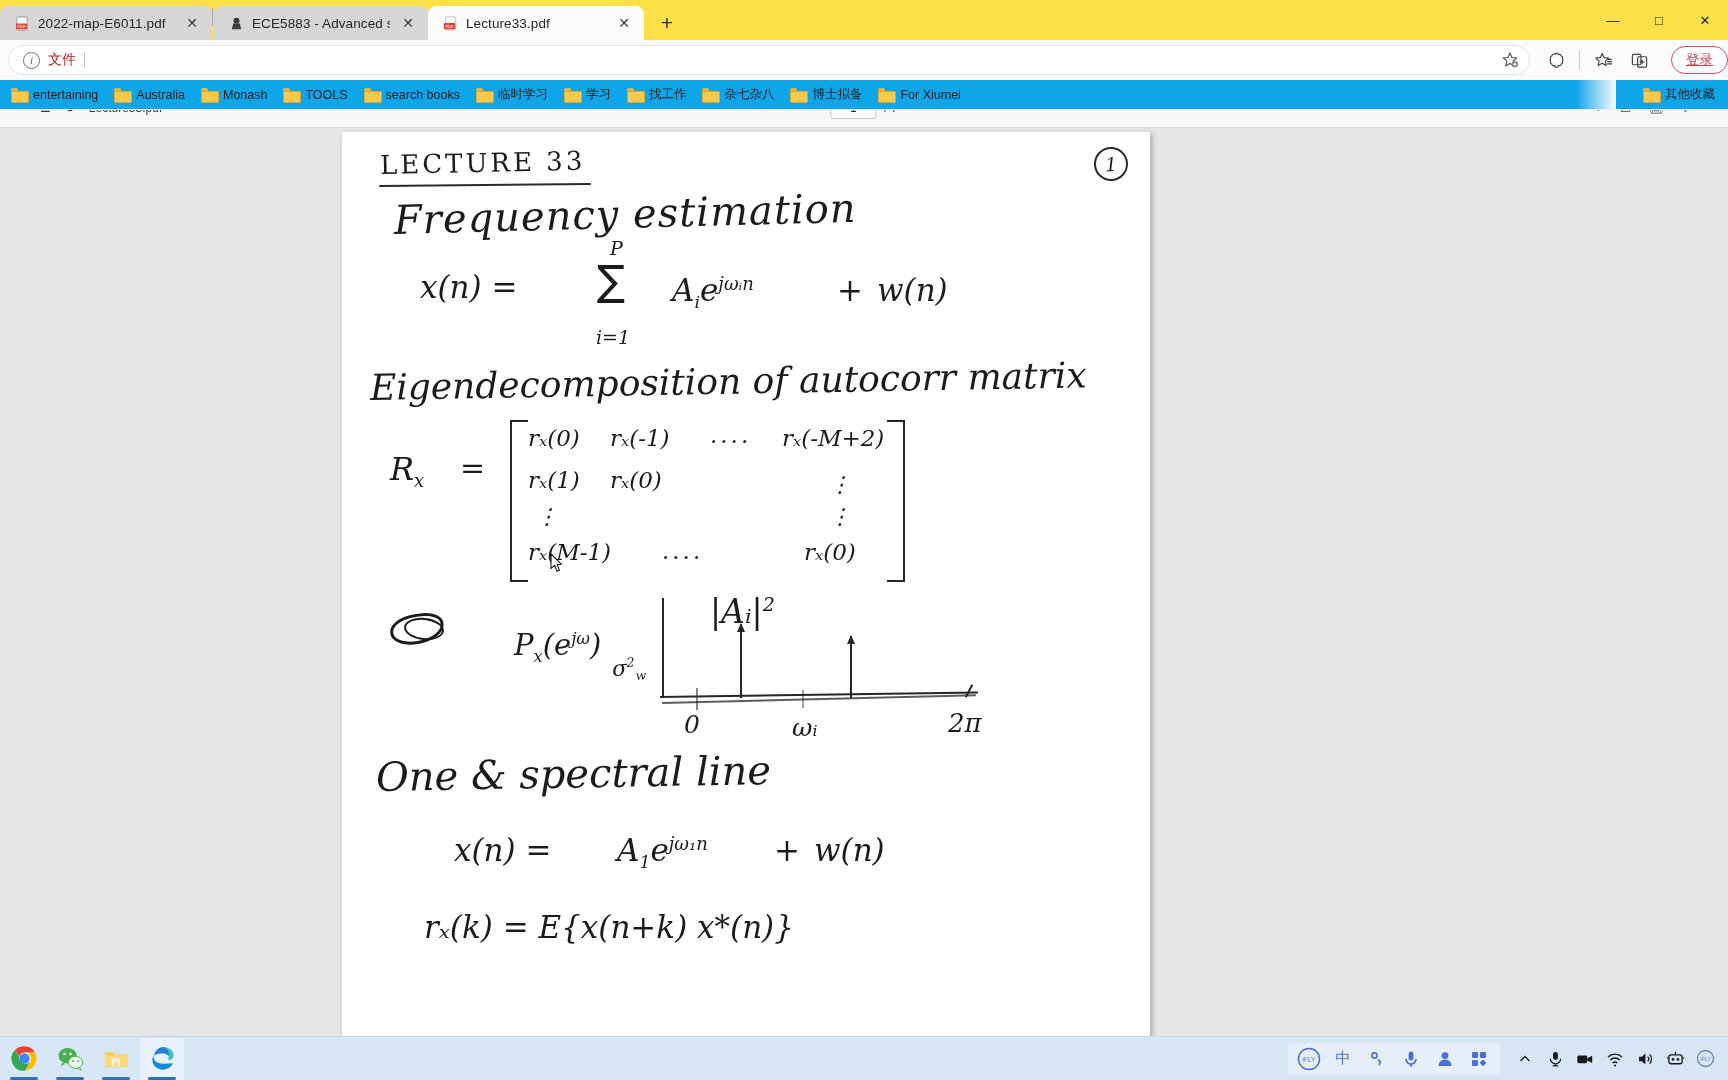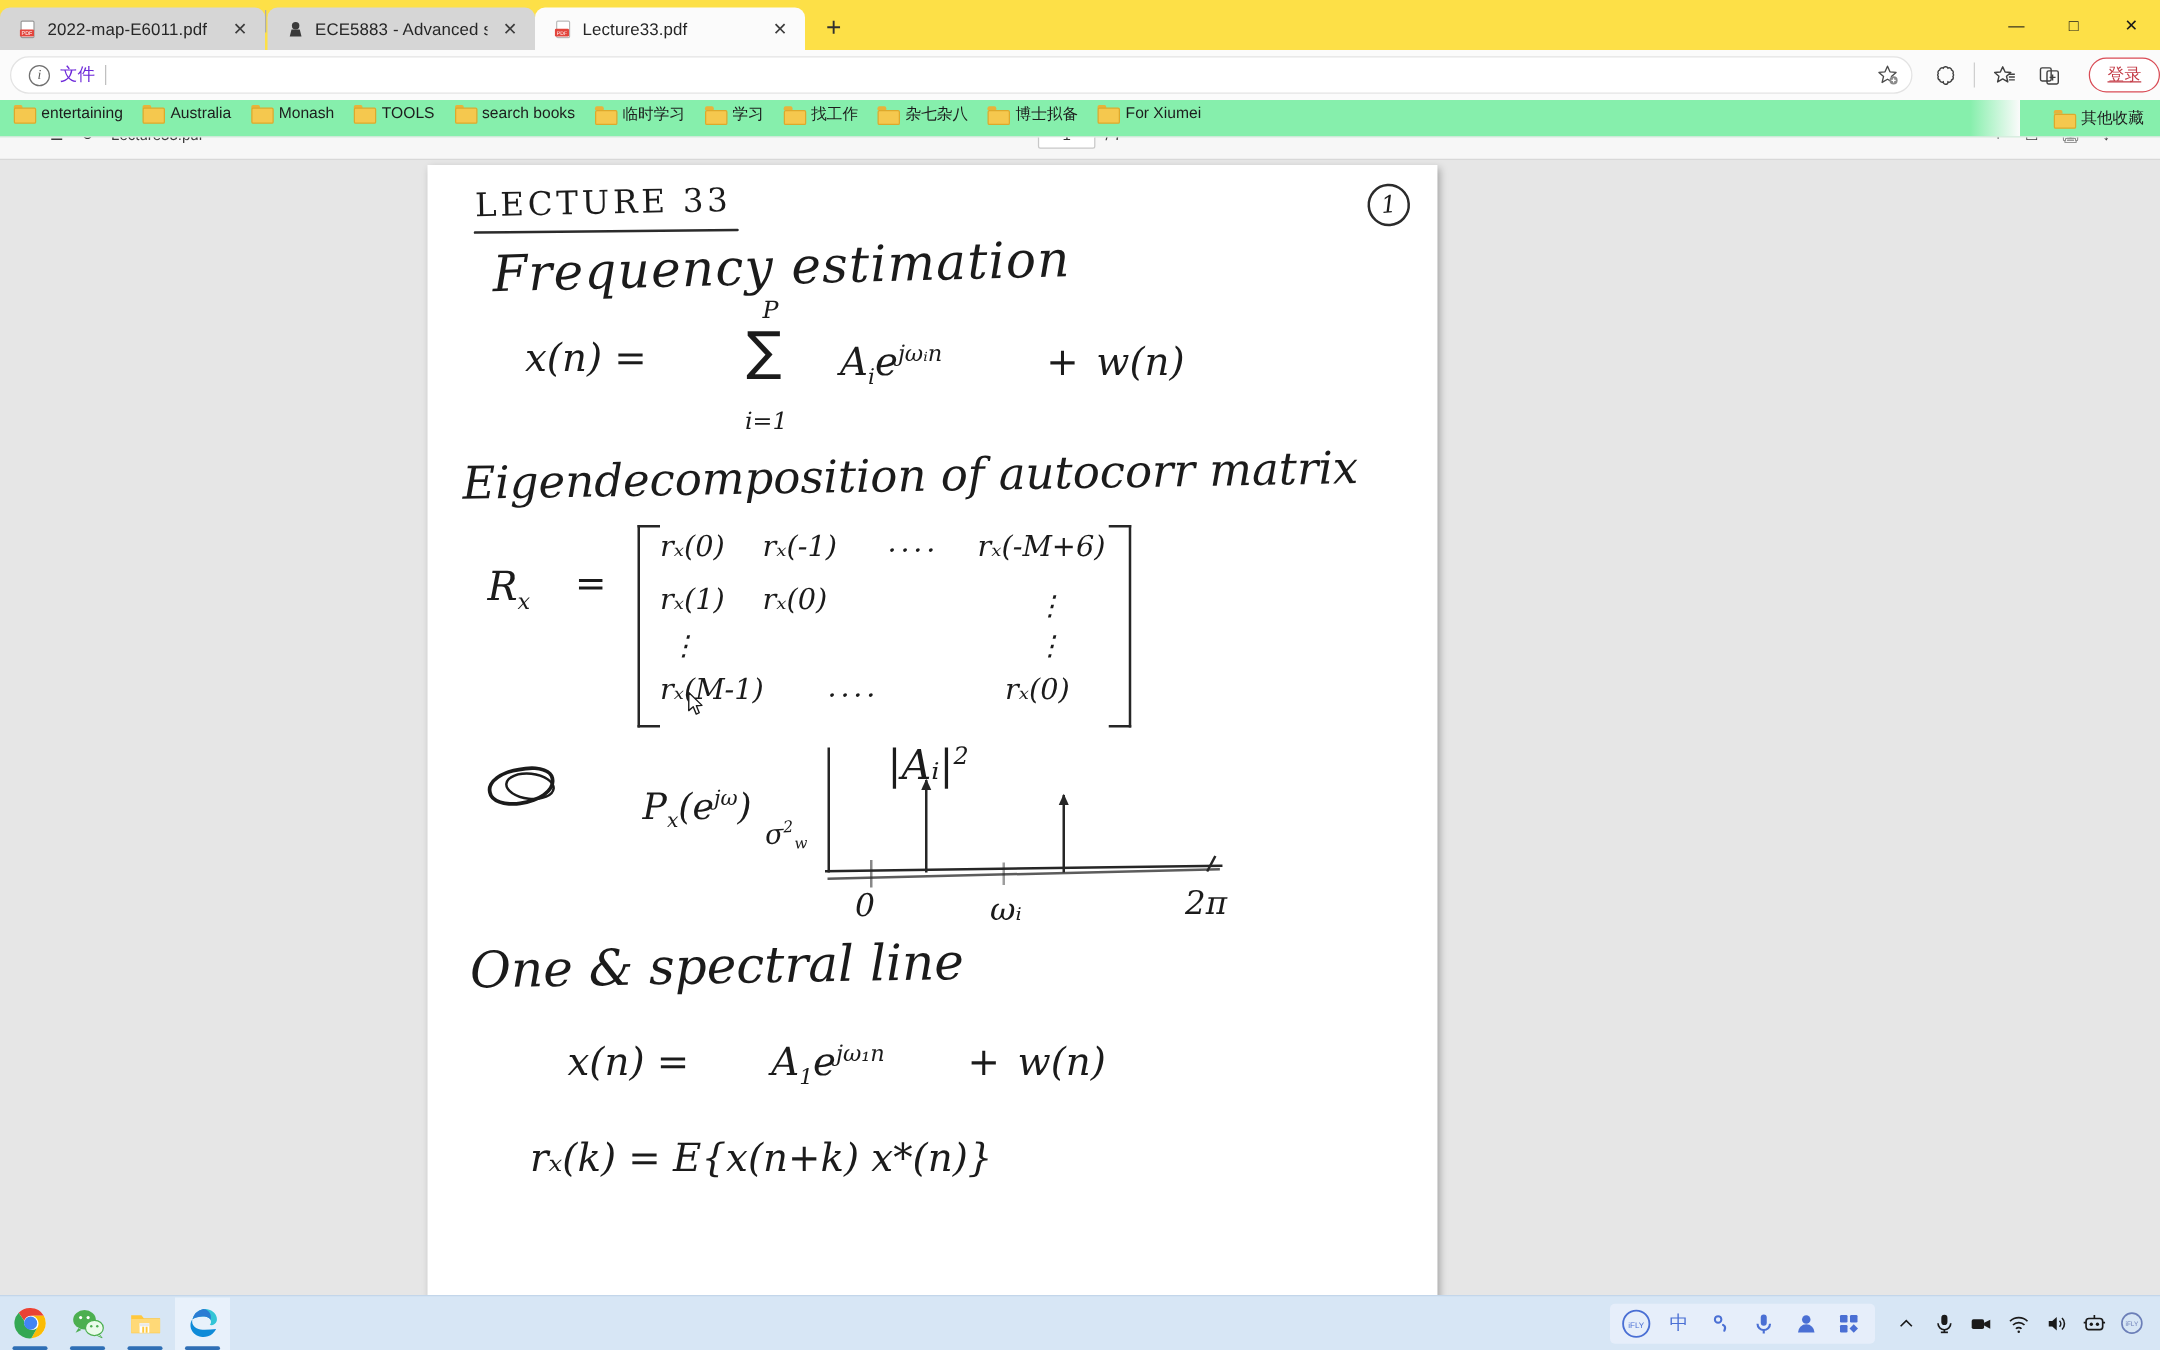--- a/index.html
+++ b/index.html
@@ -82,21 +82,21 @@
     padding: 0 6px 0 14px; gap: 8px; margin-right: 6px;
     border: 1px solid #e3e3e3;
   }
   .info-icon {
     width: 17px; height: 17px; border-radius: 50%;
     border: 1.3px solid #707070; color: #5c5c5c;
     font-size: 11px; font-family: "Liberation Serif", serif;
     display: flex; align-items: center; justify-content: center;
     flex: 0 0 17px; font-style: italic;
   }
-  .omni-scheme { font-size: 14px; color: #6d28d9; text-align: center; }
+  .omni-scheme { font-size: 14px; color: #b91c1c; text-align: center; }
   .omni-divider { width: 1px; height: 16px; background: #c0c0c0; }
   .omni-url {
     font-size: 14px; color: #202020; white-space: nowrap;
     overflow: hidden; flex: 1 1 auto; letter-spacing: .15px;
   }
   .omni-star {
     width: 26px; height: 26px; flex: 0 0 26px;
     display: flex; align-items: center; justify-content: center;
     margin-left: auto;
   }
@@ -109,22 +109,22 @@
   .signin-btn {
     height: 28px; border: 1px solid #d94c56; border-radius: 14px;
     color: #c33b46; font-size: 13.5px; display: flex;
     align-items: center; padding: 0 14px; margin-left: 4px;
     white-space: nowrap; background: #fff;
     position: relative; left: 8px; text-decoration: underline;
   }
 
   
   .bookmarks {
-    height: 30px; background: #86efac; flex: 0 0 30px;
-    display: flex; align-items: flex-start; padding: 0 4px;
+    height: 30px; background: #0ea5e9; flex: 0 0 30px;
+    display: flex; align-items: center; padding: 0 4px;
     gap: 2px; position: relative; overflow: hidden;
     border-bottom: 1px solid #e8e8e8;
   }
   .bm {
     display: flex; align-items: center; gap: 6px;
     padding: 3px 7px; border-radius: 4px;
     font-size: 12.5px; color: #1d1d1d; white-space: nowrap;
   }
   .folder-ico {
     width: 16px; height: 13px; flex: 0 0 16px; position: relative;
@@ -492,21 +492,21 @@
         <span>R</span><span class="sub">x</span>
       </div>
       <div class="hw" style="left:118px; top:318px; font-size:30px;">=</div>
 
       <div class="brk brk-l" style="left:168px; top:288px; height:162px;"></div>
       <div class="brk brk-r" style="left:545px; top:288px; height:162px;"></div>
 
       <div class="mtx" style="left:186px; top:293px; font-size:23px;">rₓ(0)</div>
       <div class="mtx" style="left:268px; top:293px; font-size:23px;">rₓ(-1)</div>
       <div class="mtx" style="left:368px; top:296px; font-size:23px; letter-spacing:3px;">····</div>
-      <div class="mtx" style="left:440px; top:293px; font-size:23px;">rₓ(-M+6)</div>
+      <div class="mtx" style="left:440px; top:293px; font-size:23px;">rₓ(-M+2)</div>
 
       <div class="mtx" style="left:186px; top:335px; font-size:23px;">rₓ(1)</div>
       <div class="mtx" style="left:268px; top:335px; font-size:23px;">rₓ(0)</div>
       <div class="mtx" style="left:487px; top:340px; font-size:22px;">⋮</div>
 
       <div class="mtx" style="left:194px; top:372px; font-size:22px;">⋮</div>
       <div class="mtx" style="left:487px; top:372px; font-size:22px;">⋮</div>
 
       <div class="mtx" style="left:186px; top:407px; font-size:23px;">rₓ(M-1)</div>
       <div class="mtx" style="left:320px; top:412px; font-size:23px; letter-spacing:3px;">····</div>

